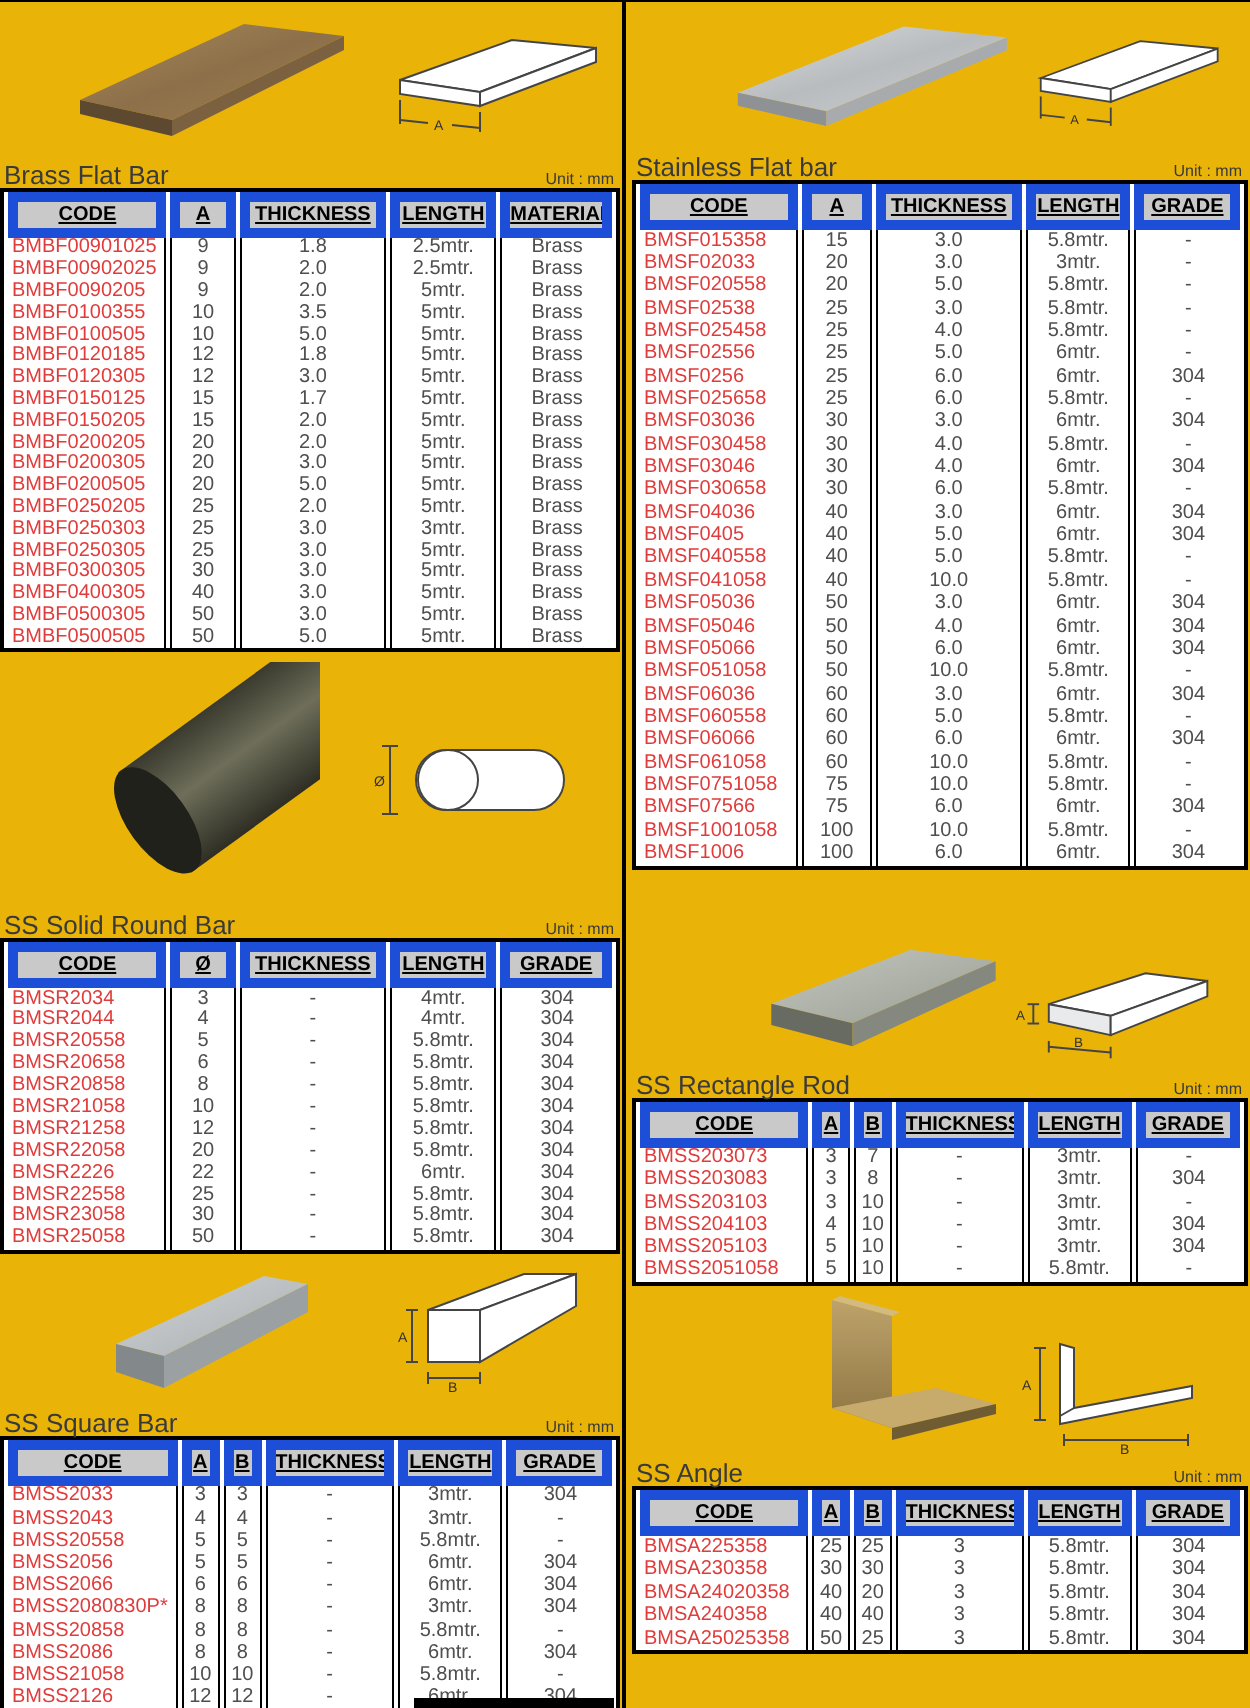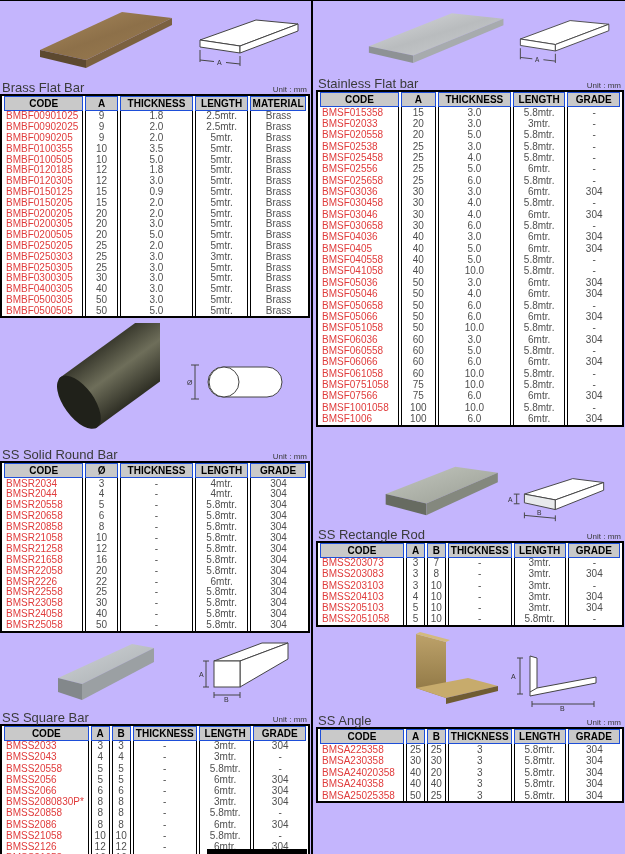--- a/index.html
+++ b/index.html
@@ -1,34 +1,34 @@
 <!DOCTYPE html>
 <html><head>
 <meta charset="utf-8">
 <style>
   html,body{margin:0;padding:0;background:#fff;}
-  .page{position:relative;width:625px;height:854px;overflow:hidden;background:#c4b5fd;
+  .page{position:relative;width:625px;height:854px;overflow:hidden;background:#eab308;
         border-top:1px solid #000;box-sizing:border-box;
         font-family:"Liberation Sans",sans-serif;}
   .col{position:absolute;top:1px;}
   .col-left{left:0;width:310px;}
   .col-right{left:316px;width:308px;}
   .divider{position:absolute;left:311px;top:0;width:2px;height:100%;background:#000;}
 
   .images{display:flex;align-items:center;justify-content:space-between;
           box-sizing:border-box;overflow:hidden;}
   .titlebar{display:flex;justify-content:space-between;align-items:flex-end;
             height:15px;padding:0 2px;box-sizing:border-box;}
   .section-title{font-size:13px;color:#3a3a3a;line-height:1;}
   .unit-label{font-size:8px;color:#3a3a3a;line-height:1;padding-right:1px;}
 
   table.spec{width:100%;border-collapse:separate;border-spacing:2px 0;
              border:2px solid #000;table-layout:fixed;background:#fff;}
-  table.spec th{background:#c9c9c9;border:1px solid #1d4ed8;font-size:10px;font-weight:bold;
-                color:#000;height:13px;padding:0;text-align:center;overflow:hidden;white-space:nowrap;}
+  table.spec th{background:#c9c9c9;border:5px solid #1d4ed8;font-size:10px;font-weight:bold;
+                color:#000;height:13px;padding:0;text-align:center;overflow:hidden;white-space:nowrap;text-decoration:underline;}
   table.spec td{border-left:1px solid #000;border-right:1px solid #000;font-size:10px;
                 color:#4f4f4f;text-align:center;height:var(--rh,11px);padding:0;
                 line-height:1;overflow:hidden;white-space:nowrap;}
   table.spec td:first-child{border-left:none;text-align:left;padding-left:2px;}
   table.spec td:last-child{border-right:none;}
   table.spec td.code{color:#e03c3c;}
 
   .bottom-black-box{position:absolute;left:207px;top:848px;width:100px;height:6px;background:#000;}
   svg{display:block;}
   svg text{font-family:"Liberation Sans",sans-serif;fill:#333;}
@@ -131,21 +131,21 @@
           <tr>
             <td class="code">BMBF0120305</td>
             <td>12</td>
             <td>3.0</td>
             <td>5mtr.</td>
             <td>Brass</td>
           </tr>
           <tr>
             <td class="code">BMBF0150125</td>
             <td>15</td>
-            <td>0.9</td>
+            <td>1.7</td>
             <td>5mtr.</td>
             <td>Brass</td>
           </tr>
           <tr>
             <td class="code">BMBF0150205</td>
             <td>15</td>
             <td>2.0</td>
             <td>5mtr.</td>
             <td>Brass</td>
           </tr>
@@ -310,27 +310,20 @@
             <td>304</td>
           </tr>
           <tr>
             <td class="code">BMSR21258</td>
             <td>12</td>
             <td>-</td>
             <td>5.8mtr.</td>
             <td>304</td>
           </tr>
           <tr>
-            <td class="code">BMSR21658</td>
-            <td>16</td>
-            <td>-</td>
-            <td>5.8mtr.</td>
-            <td>304</td>
-          </tr>
-          <tr>
             <td class="code">BMSR22058</td>
             <td>20</td>
             <td>-</td>
             <td>5.8mtr.</td>
             <td>304</td>
           </tr>
           <tr>
             <td class="code">BMSR2226</td>
             <td>22</td>
             <td>-</td>
@@ -340,27 +333,20 @@
           <tr>
             <td class="code">BMSR22558</td>
             <td>25</td>
             <td>-</td>
             <td>5.8mtr.</td>
             <td>304</td>
           </tr>
           <tr>
             <td class="code">BMSR23058</td>
             <td>30</td>
-            <td>-</td>
-            <td>5.8mtr.</td>
-            <td>304</td>
-          </tr>
-          <tr>
-            <td class="code">BMSR24058</td>
-            <td>40</td>
             <td>-</td>
             <td>5.8mtr.</td>
             <td>304</td>
           </tr>
           <tr>
             <td class="code">BMSR25058</td>
             <td>50</td>
             <td>-</td>
             <td>5.8mtr.</td>
             <td>304</td>
@@ -595,20 +581,27 @@
             <td>-</td>
           </tr>
           <tr>
             <td class="code">BMSF02556</td>
             <td>25</td>
             <td>5.0</td>
             <td>6mtr.</td>
             <td>-</td>
           </tr>
           <tr>
+            <td class="code">BMSF0256</td>
+            <td>25</td>
+            <td>6.0</td>
+            <td>6mtr.</td>
+            <td>304</td>
+          </tr>
+          <tr>
             <td class="code">BMSF025658</td>
             <td>25</td>
             <td>6.0</td>
             <td>5.8mtr.</td>
             <td>-</td>
           </tr>
           <tr>
             <td class="code">BMSF03036</td>
             <td>30</td>
             <td>3.0</td>
@@ -670,27 +663,20 @@
             <td>3.0</td>
             <td>6mtr.</td>
             <td>304</td>
           </tr>
           <tr>
             <td class="code">BMSF05046</td>
             <td>50</td>
             <td>4.0</td>
             <td>6mtr.</td>
             <td>304</td>
-          </tr>
-          <tr>
-            <td class="code">BMSF050658</td>
-            <td>50</td>
-            <td>6.0</td>
-            <td>5.8mtr.</td>
-            <td>-</td>
           </tr>
           <tr>
             <td class="code">BMSF05066</td>
             <td>50</td>
             <td>6.0</td>
             <td>6mtr.</td>
             <td>304</td>
           </tr>
           <tr>
             <td class="code">BMSF051058</td>

